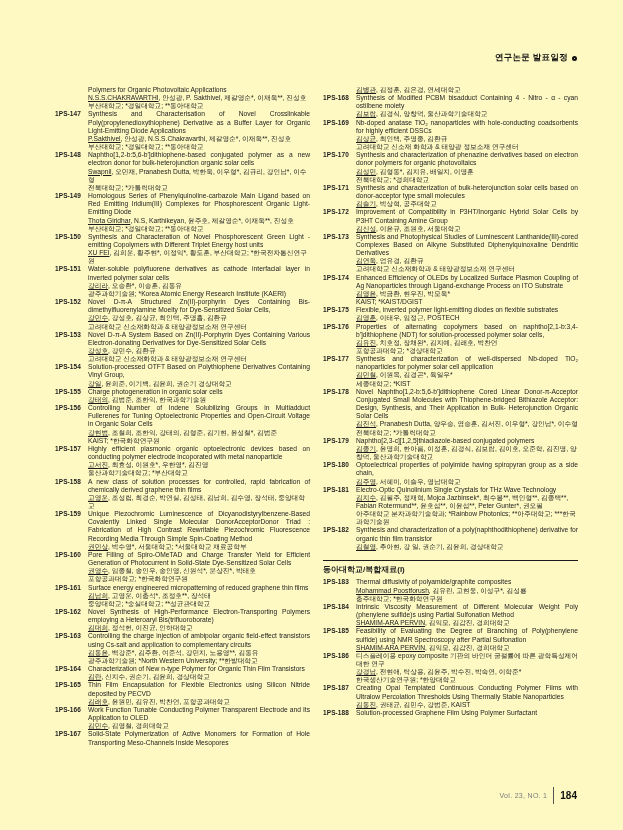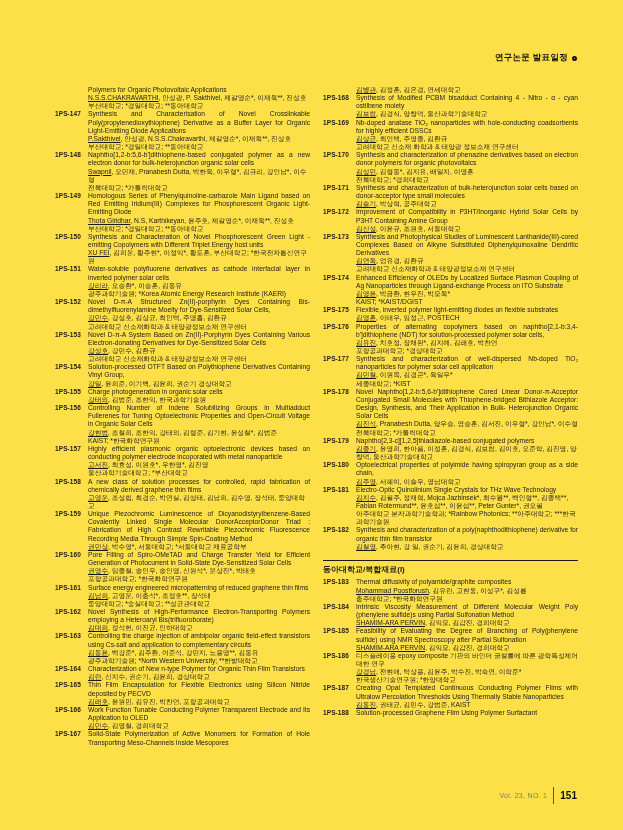--- a/index.html
+++ b/index.html
@@ -1,18 +1,18 @@
 <!DOCTYPE html>
 <html><head>
 <meta charset="utf-8">
 <style>
   * { margin:0; padding:0; box-sizing:border-box; }
   html,body { background:#ffffff; }
   .page {
-    position:relative; width:623px; height:830px; background:#fde047;
+    position:relative; width:623px; height:830px; background:#fef9c3;
     font-family:"Liberation Sans","DejaVu Sans",sans-serif; color:#1c1c1c;
     overflow:hidden;
   }
   .header { position:absolute; top:52px; right:46px; display:flex; align-items:center; gap:4px; }
   .header-title { font-size:8.5px; font-weight:bold; letter-spacing:.3px; color:#111; }
   .ring-icon { width:5px; height:5px; border:2.6px solid #111; border-radius:50%; display:inline-block; }
 
   .columns { position:absolute; top:86px; left:55px; display:flex; gap:13px; }
   .col { width:255px; }
 
@@ -376,16 +376,16 @@
           <div class="entry-body">
             <div class="ln title">Solution-processed Graphene Film Using Polymer Surfactant</div>
           </div>
         </div>
       </div>
   </div>
 
   <div class="footer">
     <span class="footer-vol">Vol. 23, NO. 1</span>
     <span class="footer-bar"></span>
-    <span class="footer-page">151</span>
+    <span class="footer-page">184</span>
   </div>
 
 </div>
 
 </body></html>

